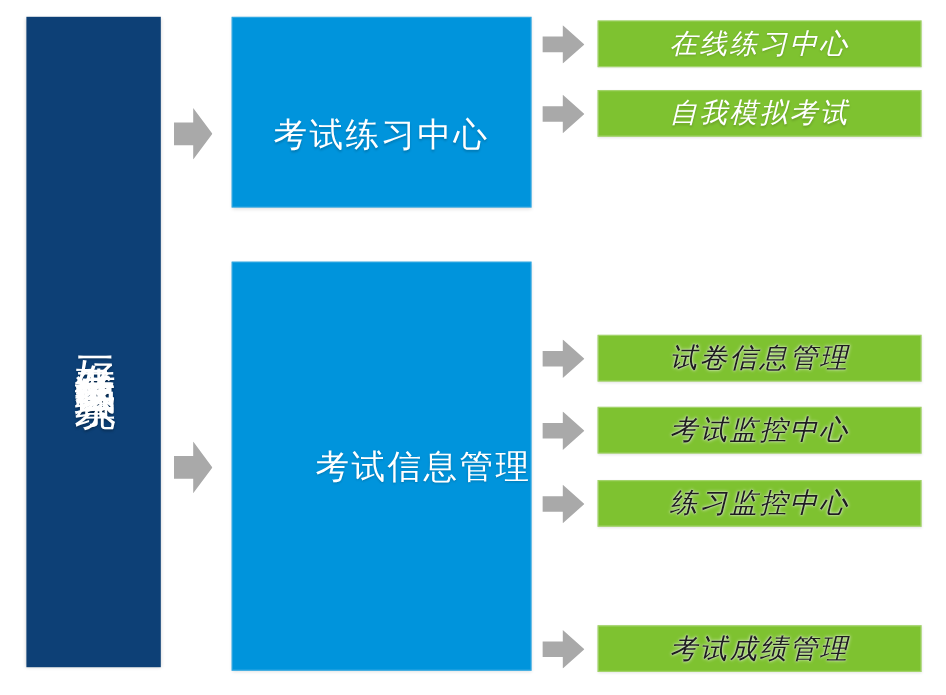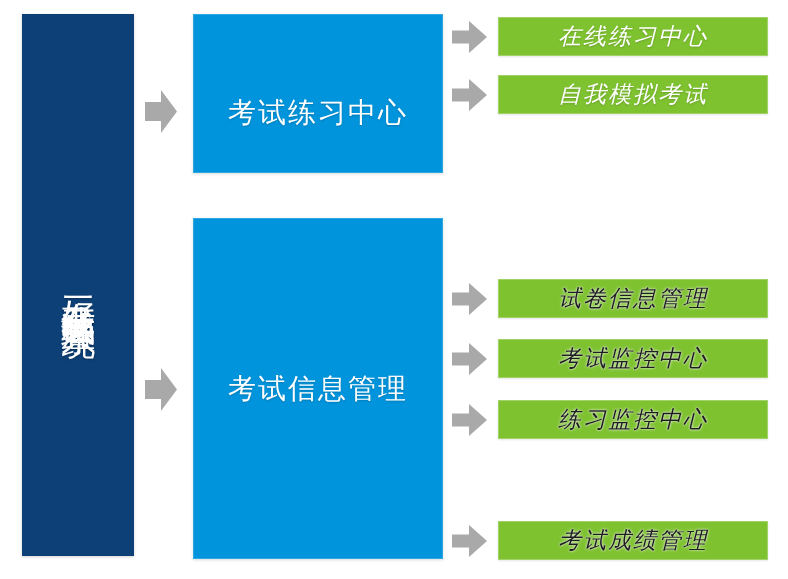--- a/index.html
+++ b/index.html
@@ -28,21 +28,21 @@
     white-space:nowrap;
   }
   
   .branch-box{
     position:absolute;left:193px;width:250px;
     background:#0094DC;
     display:flex;align-items:center;justify-content:center;
     box-shadow:0 1px 3px rgba(0,0,0,0.15), inset 0 0 0 1px rgba(255,255,255,0.18);
   }
   .branch-box.box1{top:14px;height:159px;}
-  .branch-box.box2{top:218px;height:341px;}
+  .branch-box.box2{top:218px;height:341px;justify-content:flex-end;}
   .branch-label{
     color:#ffffff;font-size:28px;letter-spacing:2px;
     text-shadow:0 1px 2px rgba(0,0,0,0.2);
     white-space:nowrap;
   }
   .box1 .branch-label{transform:translateY(19px);}
   
   .big-arrow{position:absolute;left:145px;width:32px;height:43px;}
   .big-arrow.a1{top:90px;}
   .big-arrow.a2{top:368px;}

